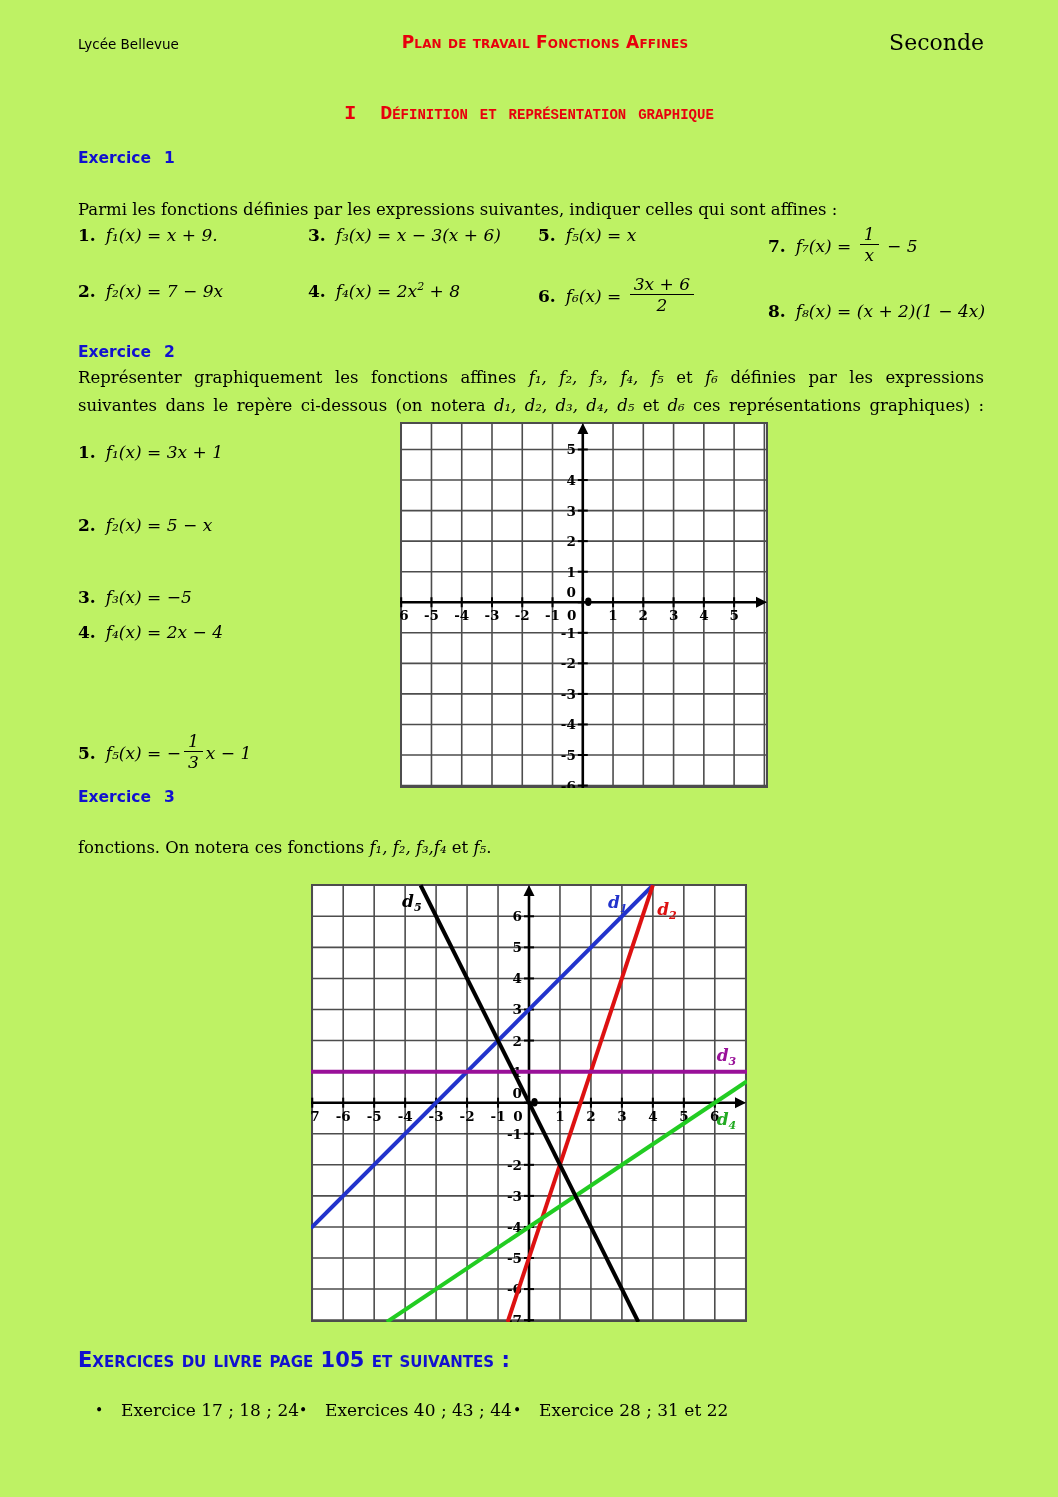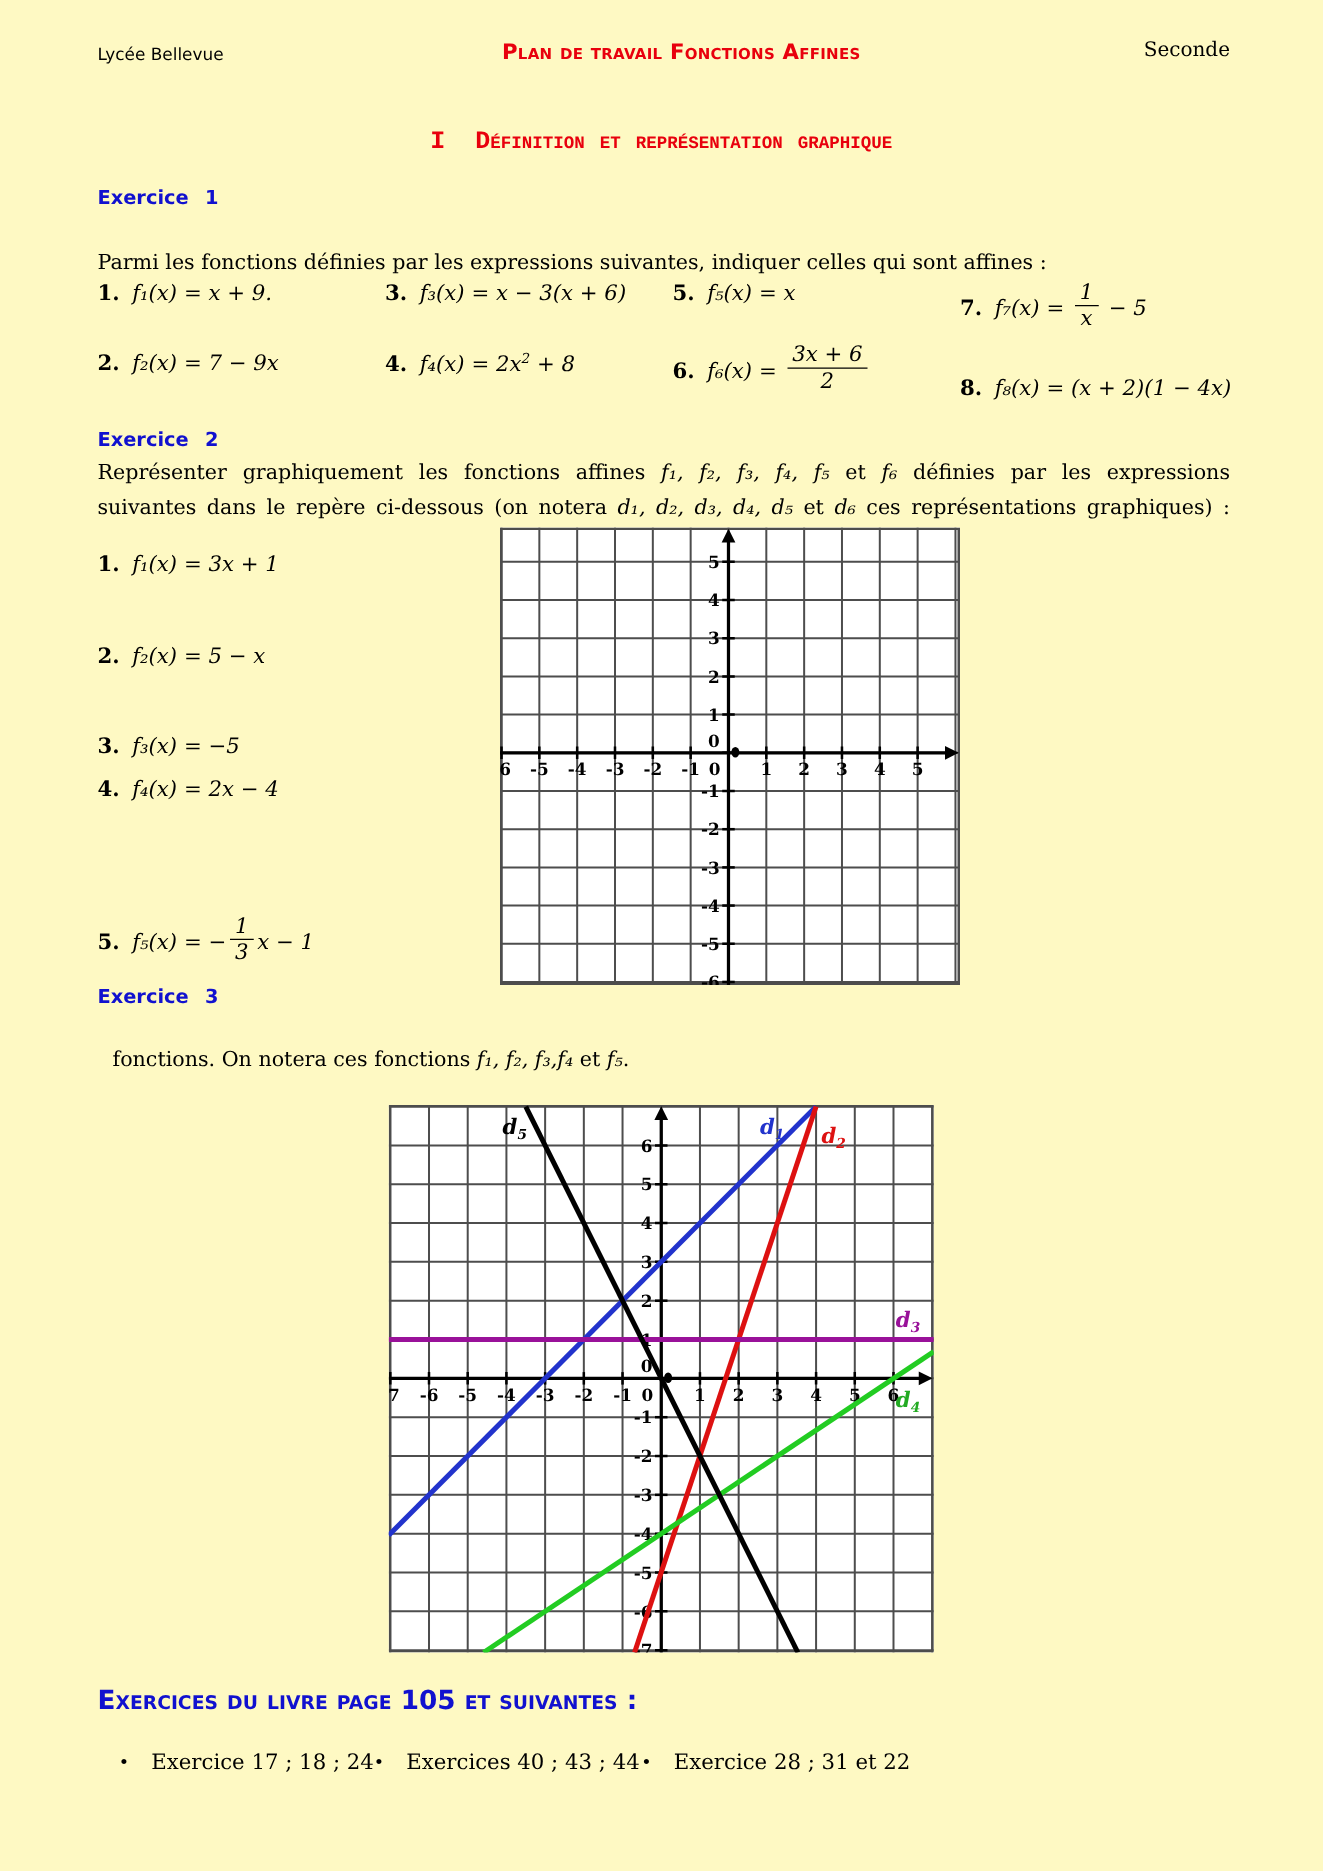--- a/index.html
+++ b/index.html
@@ -1,39 +1,39 @@
 <!DOCTYPE html>
 <html><head>
 <meta charset="utf-8">
 <style>
   html,body { margin:0; padding:0; background:#fff; }
-  .page { position:relative; width:1058px; height:1497px; background:#fef9c3; overflow:hidden;
+  .page { position:relative; width:1058px; height:1497px; background:#bef264; overflow:hidden;
           font-family:"DejaVu Serif","Liberation Serif",serif; color:#000; }
 
   .hdr-left  { position:absolute; left:78px; top:36px;
                font-family:"DejaVu Sans","Liberation Sans",sans-serif; font-size:13.5px; }
   .hdr-title { position:absolute; left:0; right:0; top:32px; text-align:center;
                font-family:"DejaVu Sans","Liberation Sans",sans-serif;
                font-variant:small-caps; font-weight:bold; font-size:17px; color:#e8000d; letter-spacing:.2px;padding-left:32px; }
-  .hdr-right { position:absolute; right:74px; top:30px; font-size:16px; }
+  .hdr-right { position:absolute; right:74px; top:30px; font-size:22px; }
 
   .section-title { position:absolute; left:0; right:0; top:102px; text-align:center;
                font-family:Liberation Mono, monospace;
                font-variant:small-caps; font-weight:bold; font-size:20px; color:#e8000d; }
   .section-title .st-num { margin-right:24px; font-variant:normal; }
 
   .ex-head { position:absolute; left:78px;
              font-family:"DejaVu Sans","Liberation Sans",sans-serif;
              font-weight:bold; font-size:15.5px; color:#1111cf; }
   .ex-head .ex-num { margin-left:13px; }
 
   .para  { position:absolute; left:78px; width:906px; font-size:16.5px;margin-top:28px; }
   .jline { position:absolute; left:78px; width:906px; font-size:16.5px;
            text-align:justify; text-align-last:justify; white-space:normal; }
-  .lline { position:absolute; left:78px; width:906px; font-size:16.5px;margin-left:12px; }
+  .lline { position:absolute; left:78px; width:906px; font-size:16.5px; }
 
   .mitem { position:absolute; font-size:17px; white-space:nowrap; line-height:1.3; }
   .inum  { font-weight:bold; margin-right:10px; }
   .mi    { font-style:italic; }
   sup.msup { font-size:11px; font-style:italic; }
   .frac  { display:inline-block; vertical-align:middle; transform:translateY(-3px);
            text-align:center; font-style:italic; line-height:1.18; margin:0 3px; }
   .frac .num, .frac .den { display:block; padding:0 4px; }
   .frac .den { border-top:1.7px solid #000; }
 

